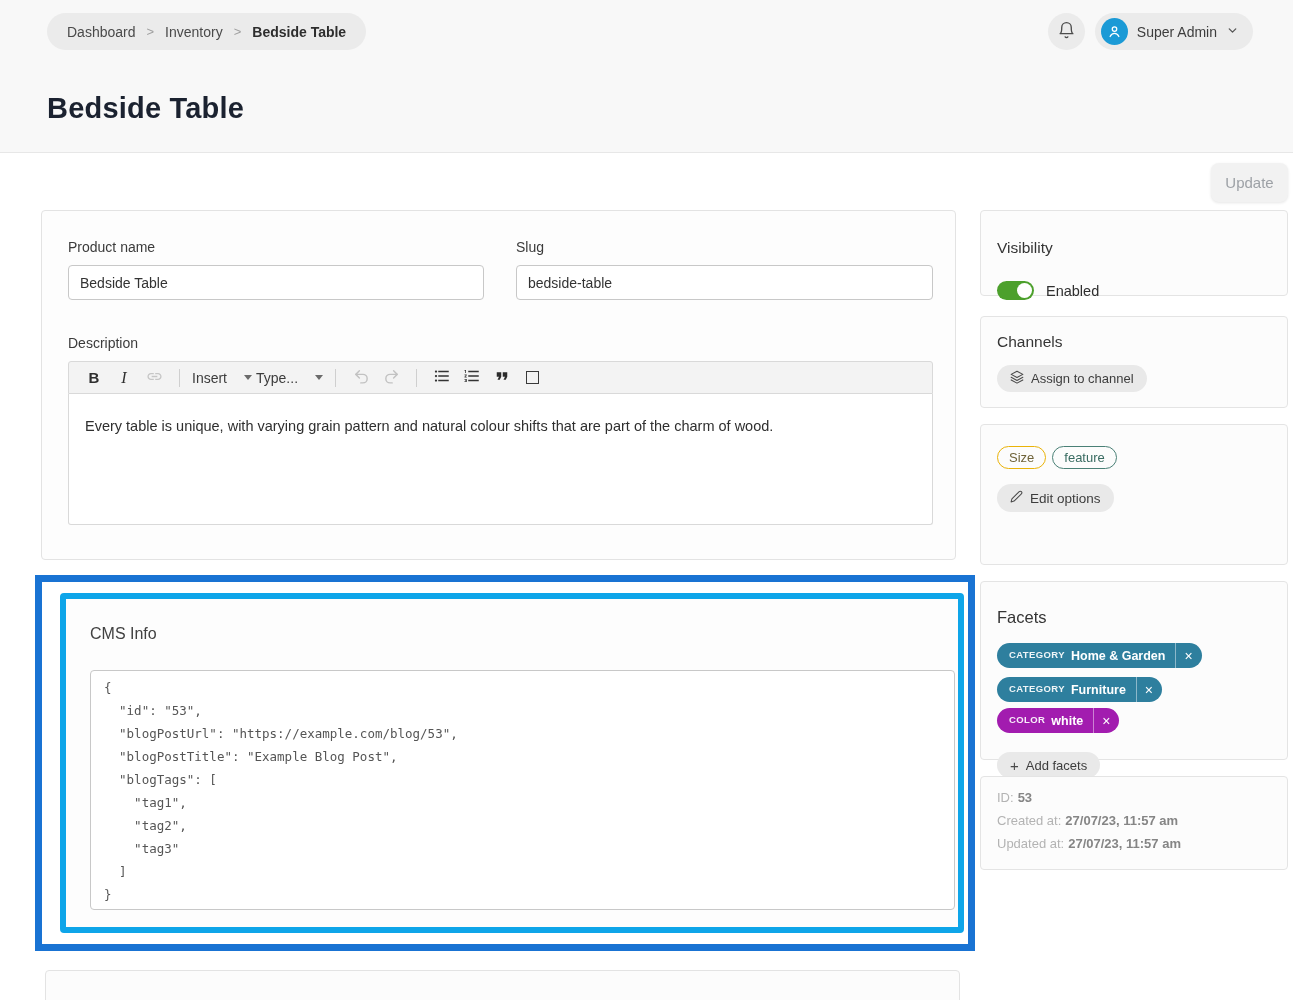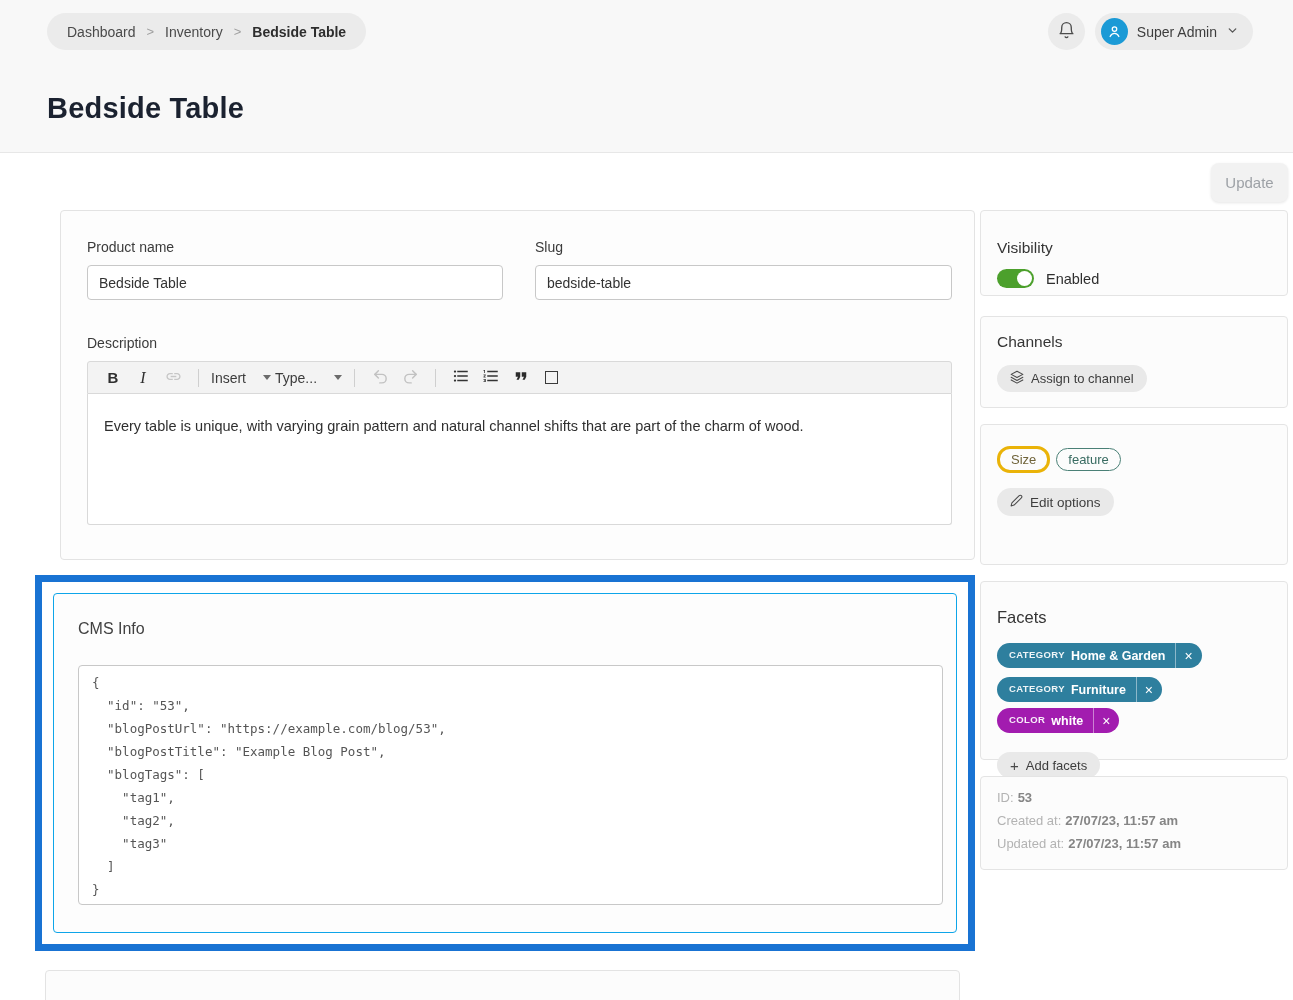--- a/index.html
+++ b/index.html
@@ -18,61 +18,61 @@
   .user-pill { height:37px; display:flex; align-items:center; gap:9px; background:#ebebeb; border:none; border-radius:19px; padding:0 14px 0 6px; cursor:pointer; font-size:14px; color:#3d3d3d; }
   .avatar { width:27px; height:27px; border-radius:50%; background:#1b9ad6; display:flex; align-items:center; justify-content:center; }
   .page-title { position:absolute; left:47px; top:92px; font-size:29px; font-weight:700; color:#1b2230; letter-spacing:.2px; }
 
   
   .update-btn { position:absolute; left:1211px; top:163px; width:77px; height:39px; background:#f2f2f2; border:none; border-radius:8px; font-size:15px; color:#9da1a6; box-shadow:0 1px 3px rgba(0,0,0,.10); cursor:pointer; font-family:inherit; }
 
   
   .card { position:absolute; background:#fdfdfd; border:1px solid #e3e3e3; border-radius:4px; }
 
-  .main-card { left:60px; top:210px; width:915px; height:350px; }
+  .main-card { left:41px; top:210px; width:915px; height:350px; }
   .field-label { position:absolute; font-size:14px; color:#3b3b3b; }
   .text-input { position:absolute; height:35px; border:1px solid #c8c8c8; border-radius:4px; background:#fff; font-size:14px; color:#333; padding:0 11px; font-family:inherit; }
 
   
   .editor-toolbar { position:absolute; left:26px; top:150px; width:865px; height:33px; background:#f3f3f3; border:1px solid #d9d9d9; border-radius:3px 3px 0 0; display:flex; align-items:center; padding:0 12px; gap:4px; }
   .tb-btn { background:none; border:none; height:26px; min-width:26px; display:flex; align-items:center; justify-content:center; cursor:pointer; color:#2f2f2f; font-size:15px; font-family:inherit; }
   .tb-bold { font-weight:700; }
   .tb-italic { font-style:italic; font-family:"Liberation Serif",serif; font-size:16px; }
   .tb-sep { width:1px; height:18px; background:#cfcfcf; margin:0 8px; }
   .tb-menu { font-size:14px; color:#3c3c3c; gap:17px; }
   .tb-caret { display:inline-block; width:0; height:0; border-left:4px solid transparent; border-right:4px solid transparent; border-top:5px solid #6b6b6b; }
   .tb-disabled svg { opacity:.9; }
   .tb-square { width:13px; height:13px; border:1.6px solid #3a3a3a; display:inline-block; }
   .editor-body { position:absolute; left:26px; top:183px; width:865px; height:131px; background:#fff; border:1px solid #d9d9d9; border-top:none; border-radius:0 0 3px 3px; padding:24px 16px; font-size:14.5px; color:#2f2f2f; }
 
   
   .cms-highlight { position:absolute; left:35px; top:575px; width:940px; height:376px; border:7px solid #1973d3; background:#fff; }
-  .cms-card { position:absolute; left:11px; top:11px; width:904px; height:340px; background:#fdfdfd; border:1px solid #0ea5e9; border-radius:4px; }
+  .cms-card { position:absolute; left:18px; top:11px; width:904px; height:340px; background:#fdfdfd; border:6px solid #0ea5e9; border-radius:4px; }
   .cms-title { position:absolute; left:24px; top:26px; font-size:16px; color:#414141; font-weight:400; }
   .cms-json { position:absolute; left:24px; top:71px; width:865px; height:240px; background:#fff; border:1px solid #c8c8c8; border-radius:4px; padding:5px 13px; font-family:"DejaVu Sans Mono","Liberation Mono",monospace; font-size:12.5px; line-height:23px; color:#555; white-space:pre; overflow:hidden; }
 
   .bottom-stub { left:45px; top:970px; width:915px; height:40px; background:#fcfcfc; }
 
   
   .side-card { position:absolute; left:980px; width:308px; background:#fcfcfc; border:1px solid #e4e4e4; border-radius:4px; padding:8px 16px; }
   .side-title { font-size:15.5px; color:#353535; }
 
   .card-visibility { top:210px; height:86px; }
-  .vis-row { display:flex; align-items:center; gap:12px; margin-top:12px; }
+  .vis-row { display:flex; align-items:center; gap:12px; margin-top:24px; }
   .toggle { position:relative; width:37px; height:19px; background:#4ca02c; border-radius:10px; cursor:pointer; }
   .toggle .knob { position:absolute; right:2px; top:2px; width:15px; height:15px; border-radius:50%; background:#fff; }
   .vis-label { font-size:14.5px; color:#2f2f2f; }
 
   .card-channels { top:316px; height:92px; }
   .pill-btn { display:inline-flex; align-items:center; gap:7px; background:#e9e9e9; border:none; border-radius:14px; height:27px; padding:0 13px; font-size:13px; color:#3d3d3d; cursor:pointer; font-family:inherit; }
 
   .card-options { top:424px; height:141px; }
   .chip-row { display:flex; align-items:center; gap:6px; margin-top:13px; flex-wrap:wrap; }
   .opt-chip { border-radius:13px; padding:3px 11px; font-size:13px; background:transparent; }
-  .opt-chip.olive { border:3px solid #eab308; color:#6f6339; }
+  .opt-chip.olive { border:1px solid #eab308; color:#6f6339; }
   .opt-chip.teal { border:1px solid #4a8076; color:#386b61; }
 
   .card-facets { top:581px; height:179px; }
   .facet-chip { display:inline-flex; align-items:center; height:25px; border-radius:13px; overflow:hidden; color:#fff; }
   .facet-chip.teal { background:#2e7f9e; }
   .facet-chip.olive { background:#a21caf; }
   .facet-main { display:flex; align-items:flex-start; gap:6px; padding:0 10px 0 12px; }
   .facet-group { font-size:9.5px; font-weight:700; letter-spacing:.4px; color:rgba(255,255,255,.92); }
   .facet-value { font-size:12.5px; font-weight:700; }
   .facet-div { width:1px; height:25px; background:rgba(255,255,255,.45); }
@@ -190,21 +190,21 @@
         <span>
           <svg width="18" height="18" viewBox="0 0 24 24" fill="#2b2b2b">
               <path d="M6 17h3l2-4V7H5v6h3zm8 0h3l2-4V7h-6v6h3z"></path>
             </svg>
         </span>
       </button>
       <button class="tb-btn">
         <span class="tb-square"></span>
       </button>
     </div>
-    <div class="editor-body">Every table is unique, with varying grain pattern and natural channel shifts that are part of the charm of wood.</div>
+    <div class="editor-body">Every table is unique, with varying grain pattern and natural colour shifts that are part of the charm of wood.</div>
   </section>
 
   <div class="cms-highlight">
     <section class="cms-card">
       <h2 class="cms-title">CMS Info</h2>
       <pre class="cms-json">{
   "id": "53",
   "blogPostUrl": "https://example.com/blog/53",
   "blogPostTitle": "Example Blog Post",
   "blogTags": [

